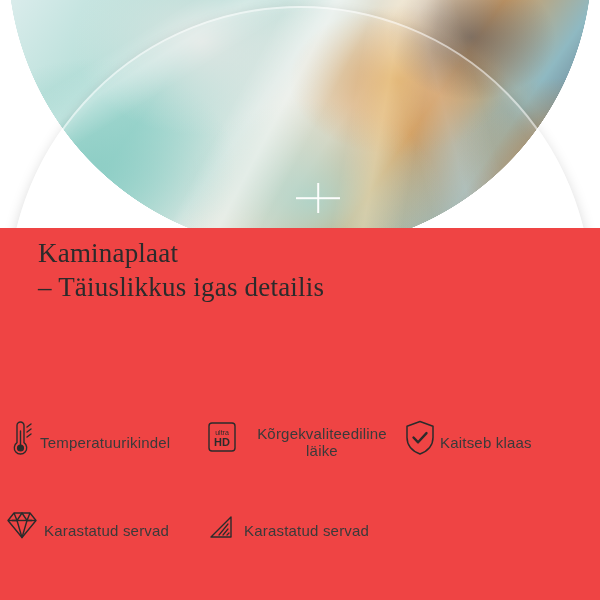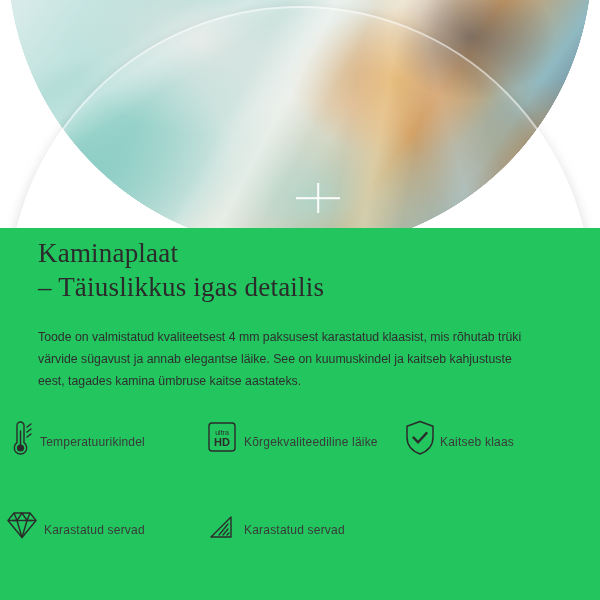--- a/index.html
+++ b/index.html
@@ -7,21 +7,21 @@
     width: 600px;
     height: 600px;
     overflow: hidden;
     background: #ffffff;
     font-family: "Liberation Sans", sans-serif;
   }
   .page {
     position: relative;
     width: 600px;
     height: 600px;
-    background: #22c55e;
+    background: #ef4444;
     overflow: hidden;
   }
 
   
   .hero {
     position: absolute;
     top: 0; left: 0;
     width: 600px;
     height: 228px;
     overflow: hidden;
@@ -131,21 +131,21 @@
     height: 78px;
   }
   .feature-icon {
     height: 42px;
     display: flex;
     align-items: center;
     justify-content: center;
   }
   .feature-label {
     margin-top: 8px;
-    font-size: 12px;
+    font-size: 15px;
     color: #3a3a3a;
     text-align: center;
     letter-spacing: 0.2px;
   }
   svg { display: block; }
 </style>
 </head>
 <body>
 
 <div class="page">
@@ -156,21 +156,20 @@
     <div class="hero-mask"></div>
     <div class="hero-rim"></div>
     <div class="hero-sparkle"></div>
   </div>
 
   <div class="content">
     <h1 class="title">
       <span>Kaminaplaat</span>
       <span class="line2">– Täiuslikkus igas detailis</span>
     </h1>
-    <p class="body">Toode on valmistatud kvaliteetsest 4 mm paksusest karastatud klaasist, mis rõhutab trüki värvide sügavust ja annab elegantse läike. See on kuumuskindel ja kaitseb kahjustuste eest, tagades kamina ümbruse kaitse aastateks.</p>
   </div>
 
   <div class="features">
 
     <div class="feature">
       <div class="feature-icon">
         <svg width="40" height="42" viewBox="0 0 40 42">
           <g fill="none" stroke="#2b2b2b" stroke-width="1.4" stroke-linecap="round">
             <path d="M17 8.5a3.5 3.5 0 0 1 7 0v17.2a6.2 6.2 0 1 1-7 0z"></path>
             <line x1="20.5" y1="14" x2="20.5" y2="28"></line>

